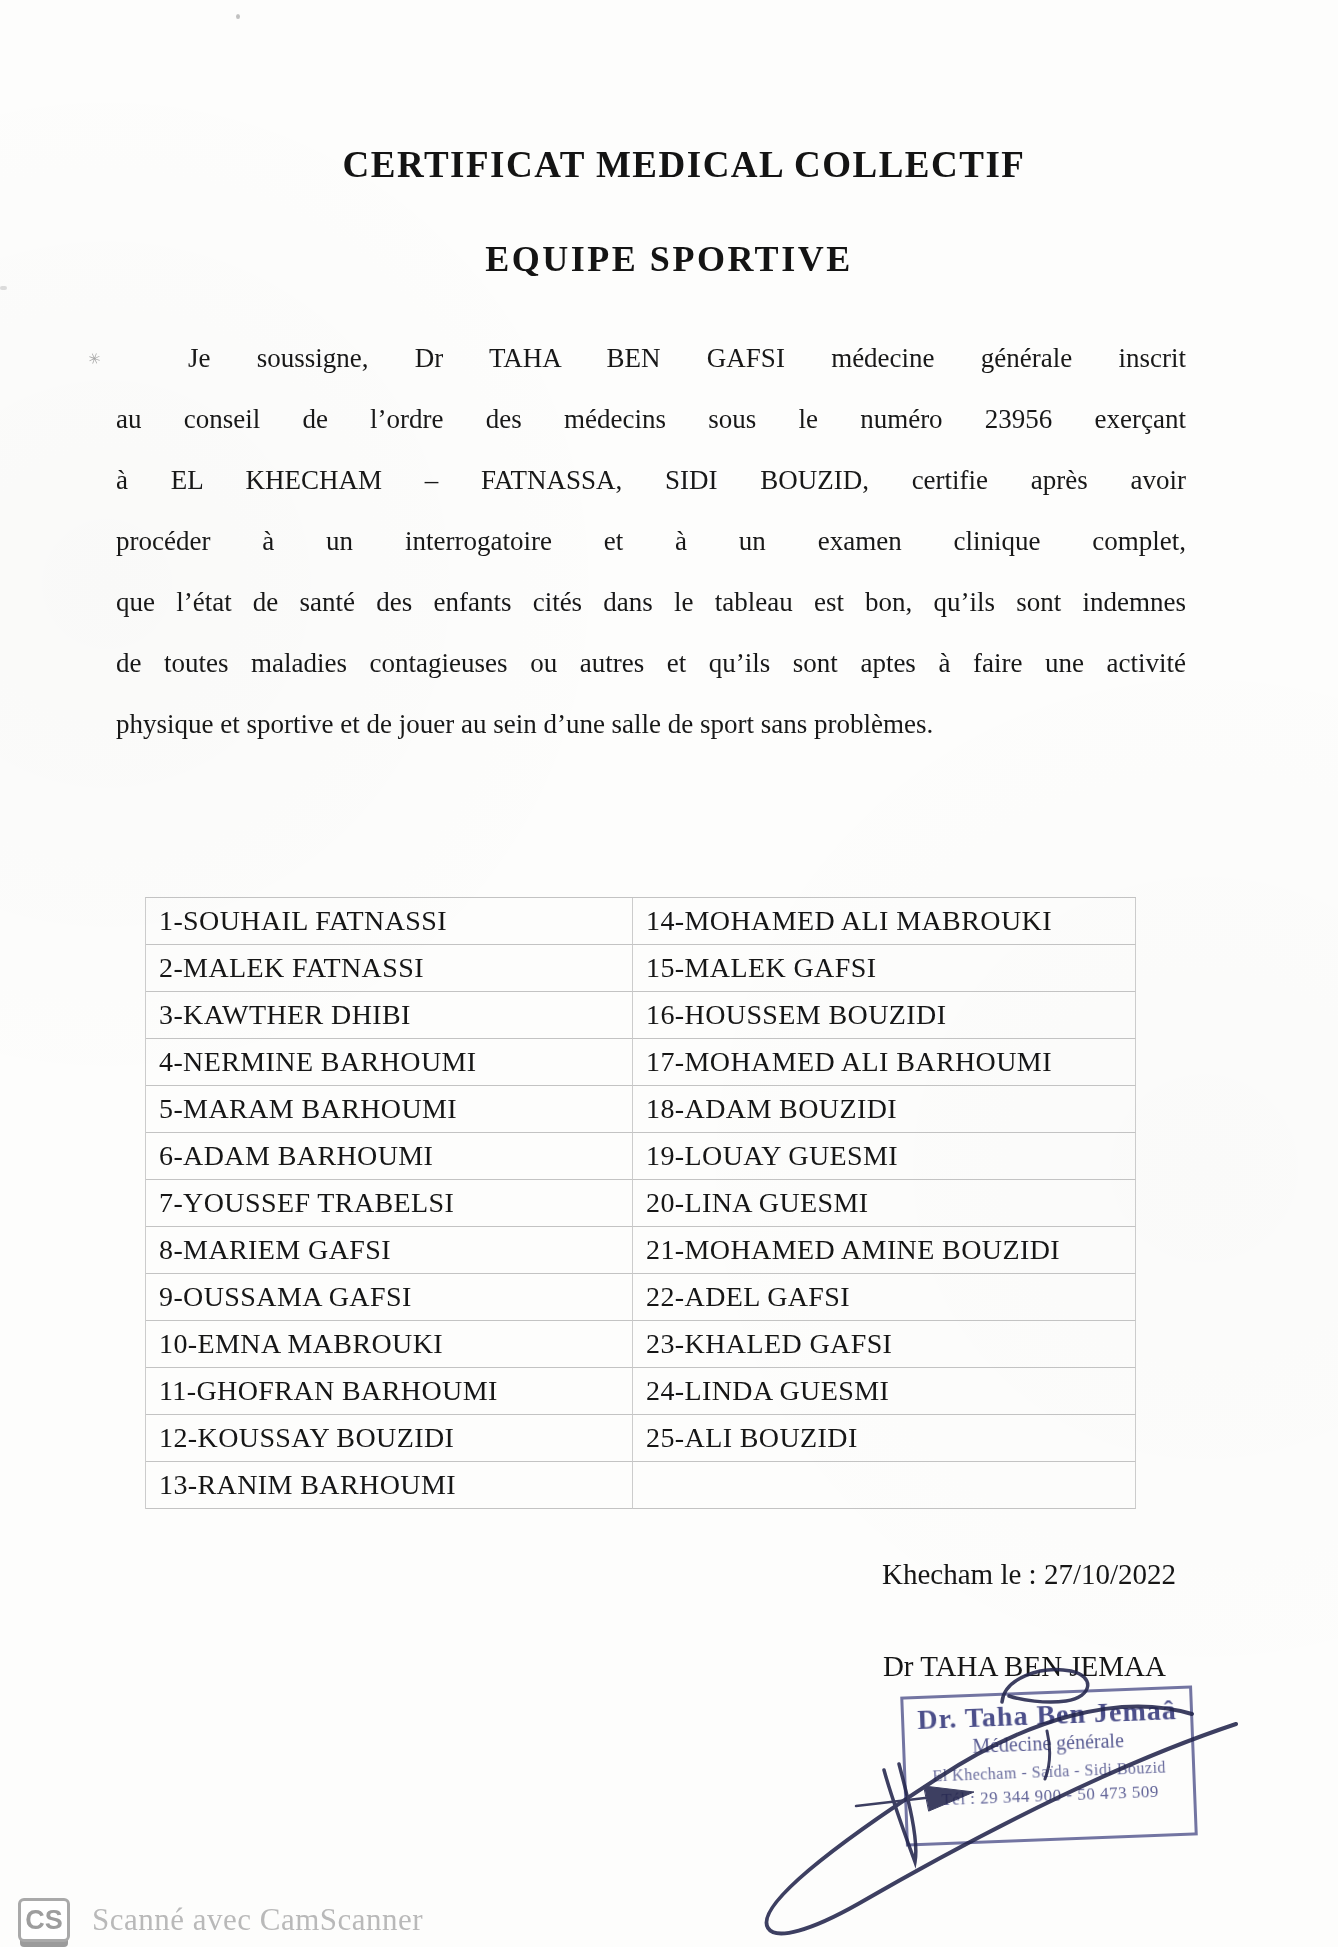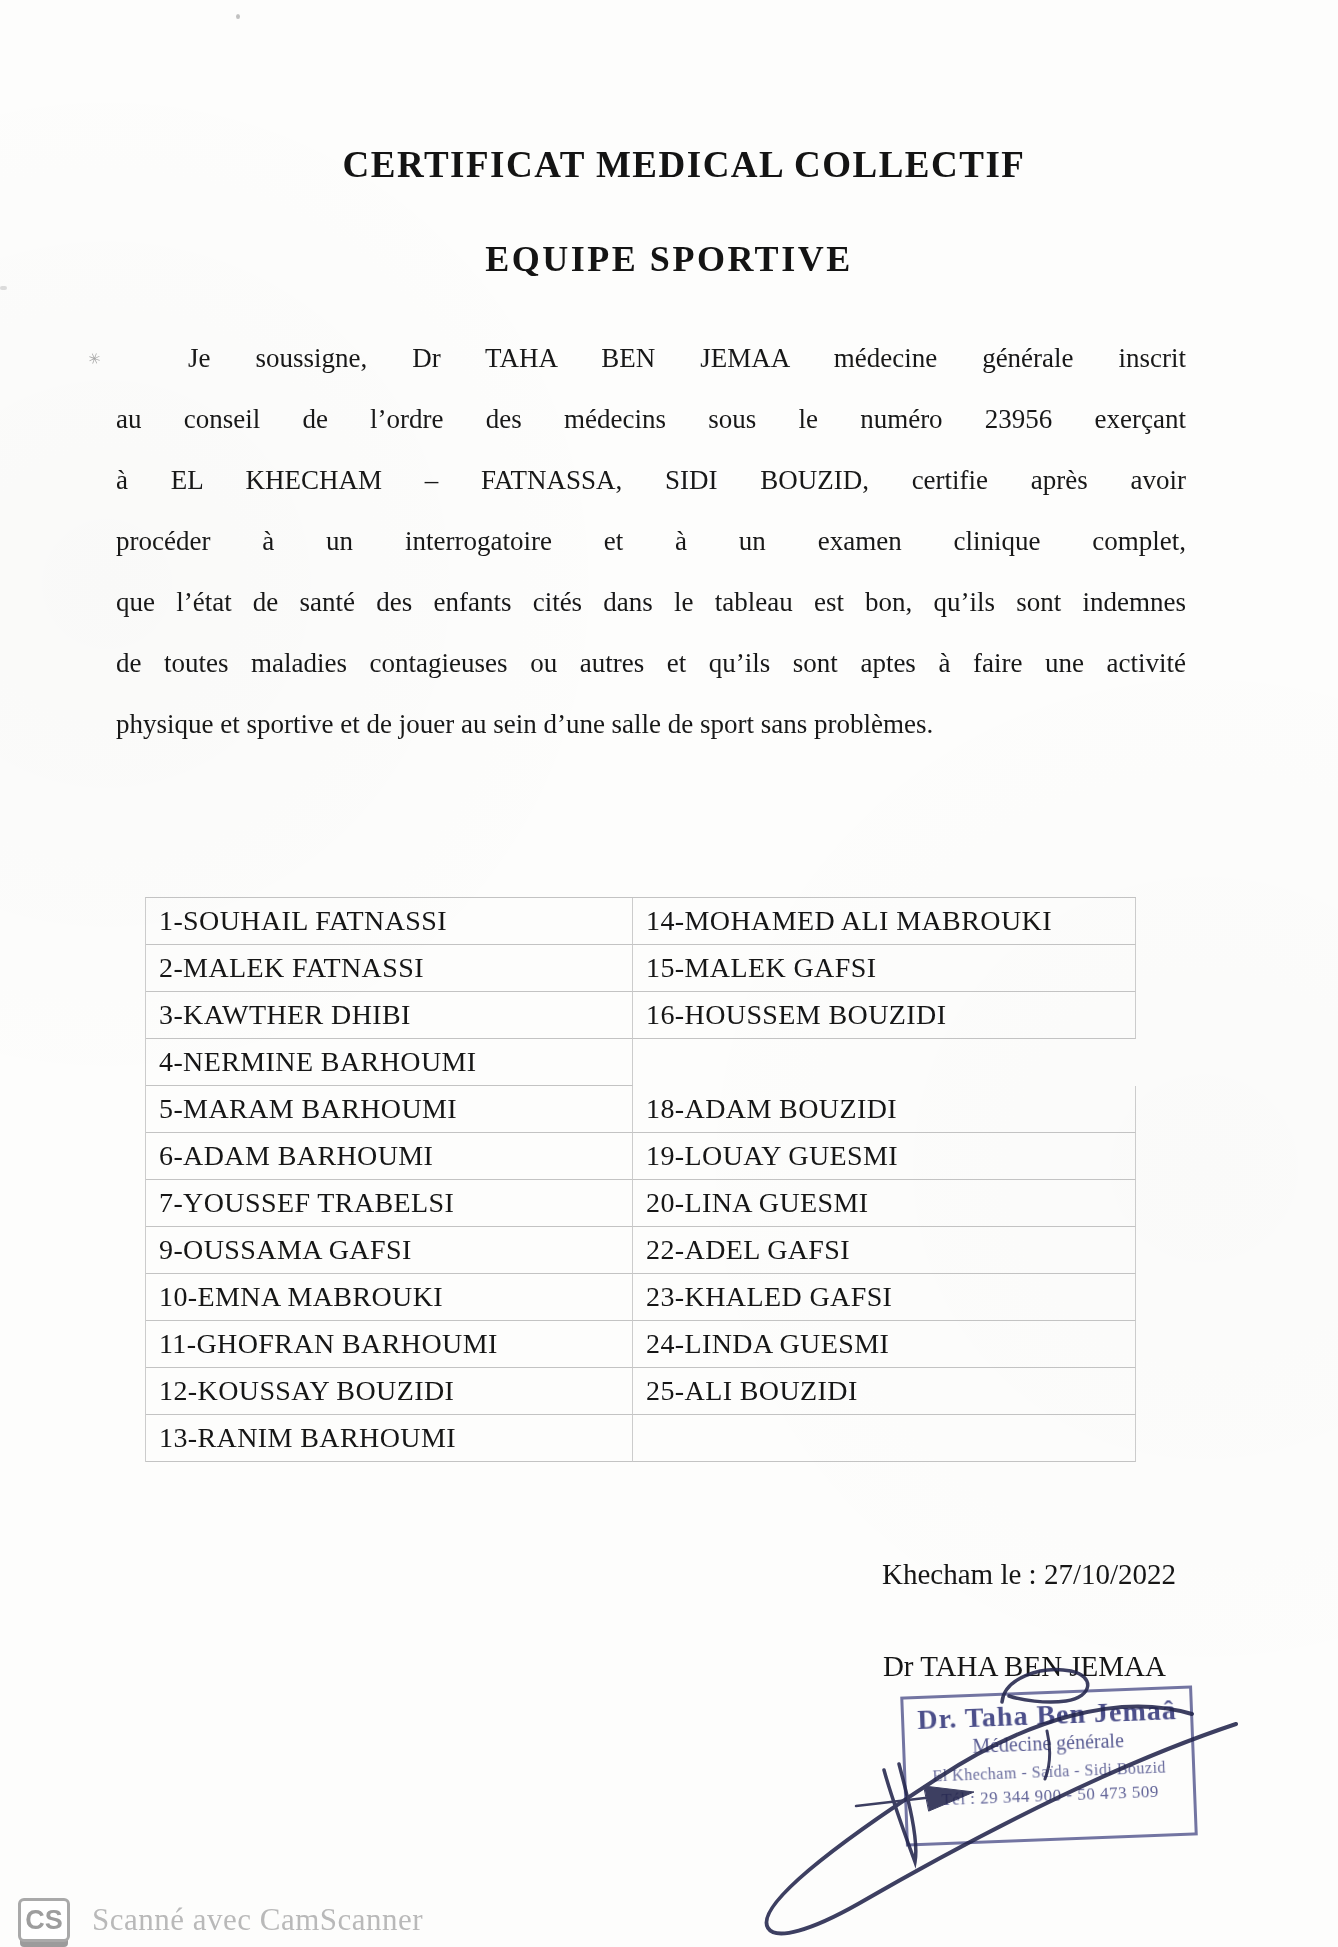--- a/index.html
+++ b/index.html
@@ -102,21 +102,21 @@
 
   <span class="artifact-dot"></span>
   <span class="artifact-edge"></span>
   <span class="artifact-smudge">✳</span>
 
   <h1 class="title">CERTIFICAT MEDICAL COLLECTIF</h1>
 
   <h2 class="subtitle">EQUIPE SPORTIVE</h2>
 
   <div class="paragraph">
-    <div class="pline first">Je  soussigne,  Dr  TAHA  BEN  JEMAA  médecine  générale  inscrit</div>
+    <div class="pline first">Je  soussigne,  Dr  TAHA  BEN  GAFSI  médecine  générale  inscrit</div>
     <div class="pline">au conseil de l’ordre des médecins sous le numéro 23956 exerçant</div>
     <div class="pline">à EL KHECHAM – FATNASSA, SIDI BOUZID, certifie après avoir</div>
     <div class="pline">procéder à un interrogatoire et à un examen clinique complet,</div>
     <div class="pline">que l’état de santé des enfants cités dans le tableau est bon, qu’ils sont indemnes</div>
     <div class="pline">de toutes maladies contagieuses ou autres et qu’ils sont aptes à faire une activité</div>
     <div class="pline last">physique et sportive et de jouer au sein d’une salle de sport sans problèmes.</div>
   </div>
 
   <div class="roster">
     <div class="roster-row">
@@ -126,32 +126,37 @@
     <div class="roster-row">
       <div class="roster-cell left">2-MALEK FATNASSI</div>
       <div class="roster-cell right">15-MALEK GAFSI</div>
     </div>
     <div class="roster-row">
       <div class="roster-cell left">3-KAWTHER DHIBI</div>
       <div class="roster-cell right">16-HOUSSEM BOUZIDI</div>
     </div>
     <div class="roster-row">
       <div class="roster-cell left">4-NERMINE BARHOUMI</div>
+      <div class="roster-cell right">17-MOHAMED ALI BARHOUMI</div>
     </div>
     <div class="roster-row">
       <div class="roster-cell left">5-MARAM BARHOUMI</div>
       <div class="roster-cell right">18-ADAM BOUZIDI</div>
     </div>
     <div class="roster-row">
       <div class="roster-cell left">6-ADAM BARHOUMI</div>
       <div class="roster-cell right">19-LOUAY GUESMI</div>
     </div>
     <div class="roster-row">
       <div class="roster-cell left">7-YOUSSEF TRABELSI</div>
       <div class="roster-cell right">20-LINA GUESMI</div>
+    </div>
+    <div class="roster-row">
+      <div class="roster-cell left">8-MARIEM GAFSI</div>
+      <div class="roster-cell right">21-MOHAMED AMINE BOUZIDI</div>
     </div>
     <div class="roster-row">
       <div class="roster-cell left">9-OUSSAMA GAFSI</div>
       <div class="roster-cell right">22-ADEL GAFSI</div>
     </div>
     <div class="roster-row">
       <div class="roster-cell left">10-EMNA MABROUKI</div>
       <div class="roster-cell right">23-KHALED GAFSI</div>
     </div>
     <div class="roster-row">

